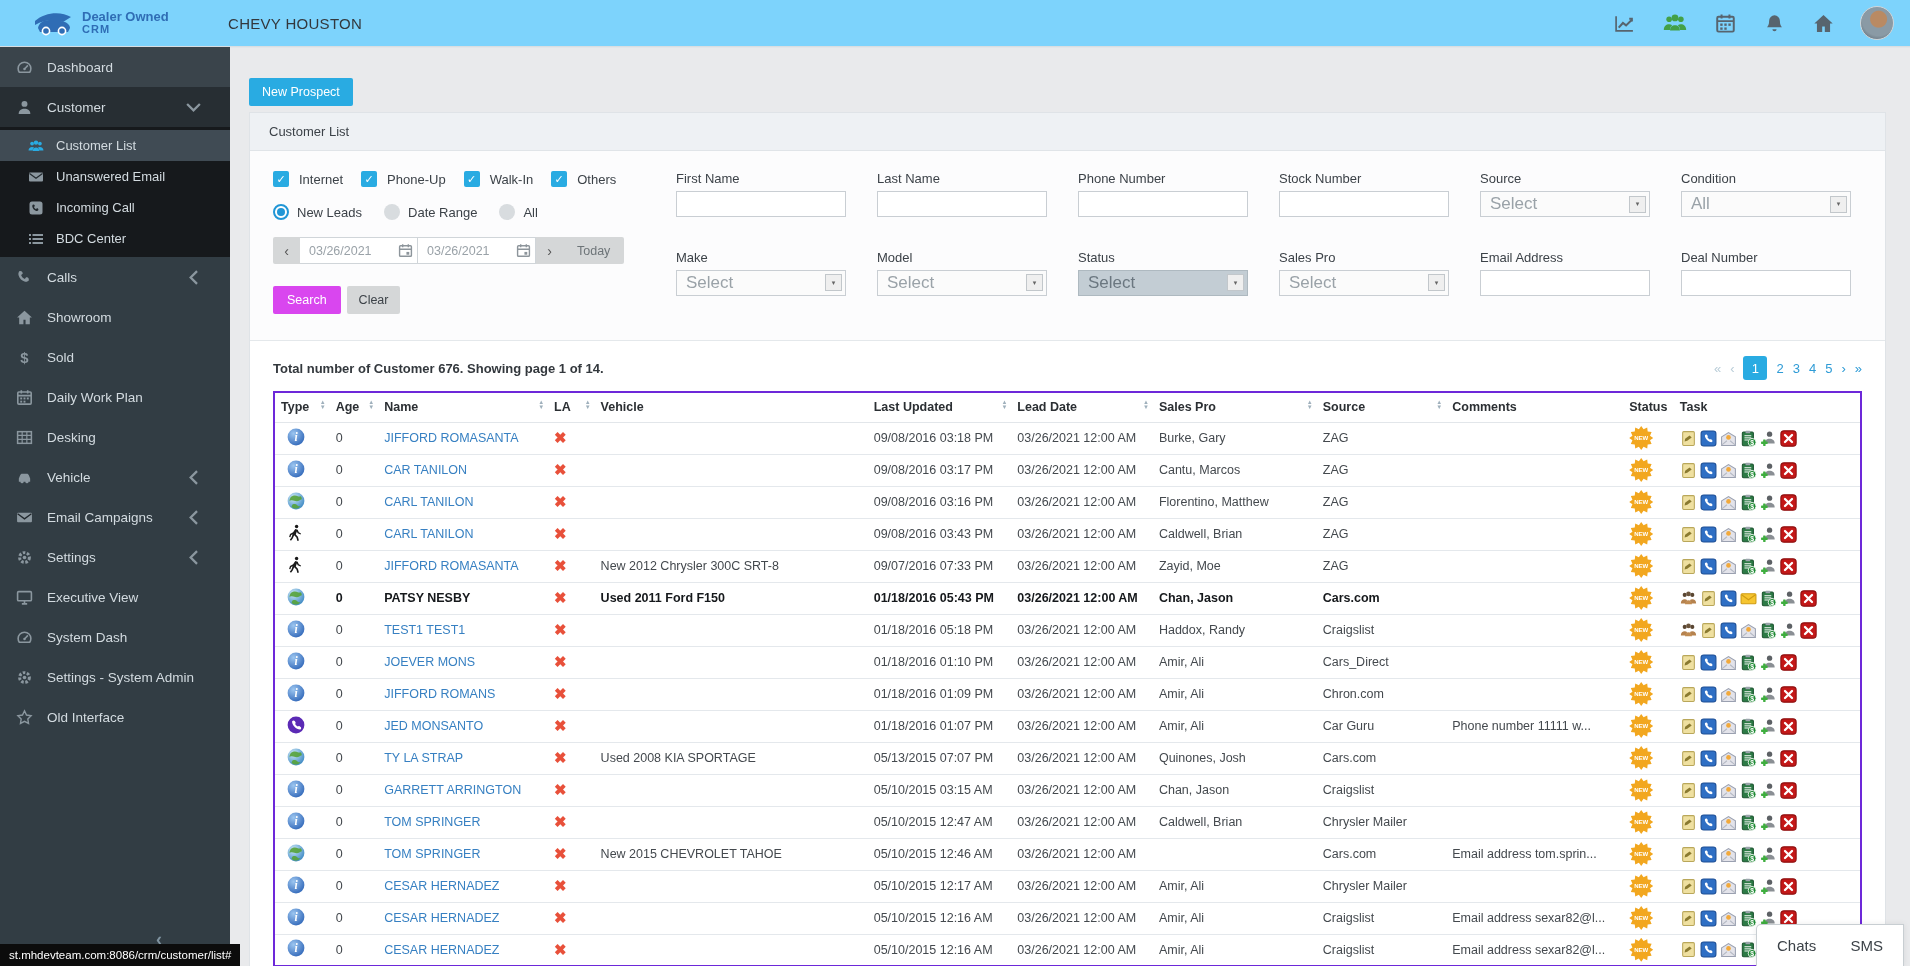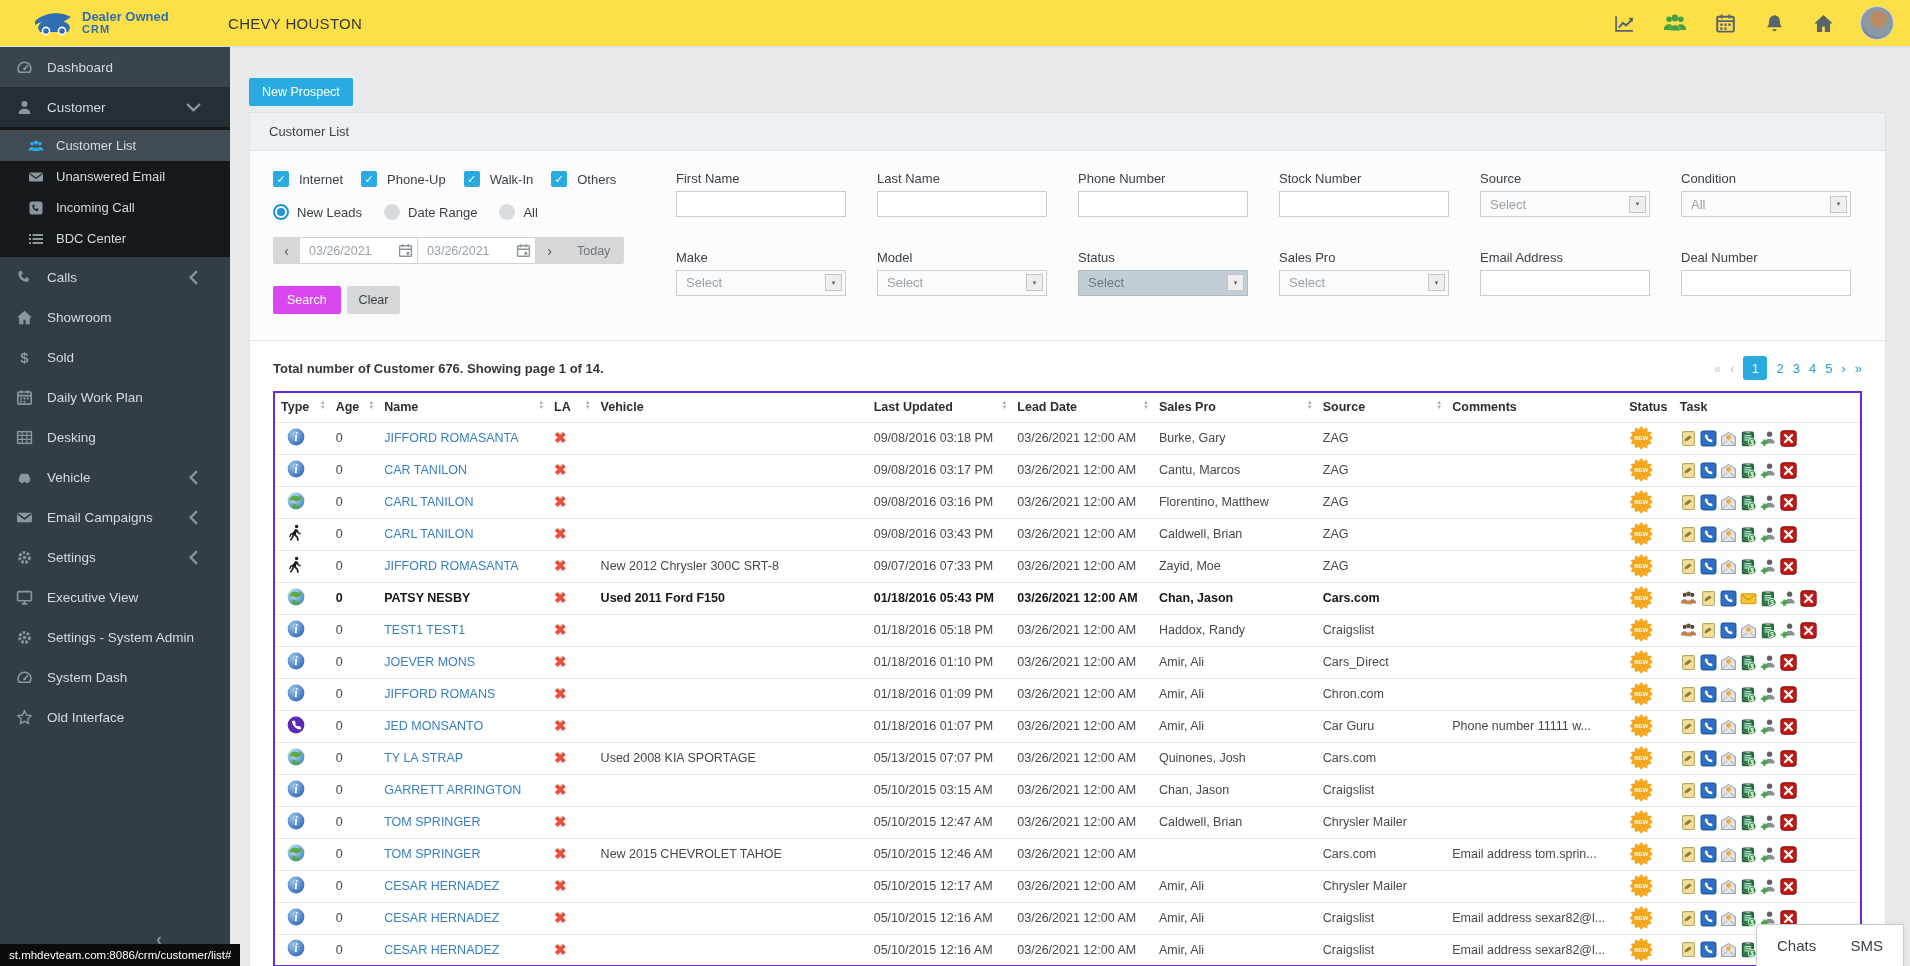--- a/index.html
+++ b/index.html
@@ -2,21 +2,21 @@
 <html><head>
 <meta charset="utf-8">
 <style>
   * { margin:0; padding:0; box-sizing:border-box; }
   html,body { width:1910px; height:966px; overflow:hidden; background:#e9eaec;
     font-family:"Liberation Sans", sans-serif; }
   .ic svg { display:block; width:100%; height:100%; }
   .ic { display:inline-flex; }
 
   
-  .topbar { position:fixed; top:0; left:0; width:1910px; height:47px; background:#fde047;
+  .topbar { position:fixed; top:0; left:0; width:1910px; height:47px; background:#7dd3fc;
     border-bottom:1px solid #d9dee2; display:flex; align-items:center; z-index:30; }
   .logo { display:flex; align-items:center; width:200px; padding-left:32px; cursor:pointer; }
   .logo-mark { width:44px; height:30px; margin-right:6px; }
   .logo-text { line-height:12px; }
   .logo-text b { display:block; color:#2f6db5; font-size:13px; }
   .logo-text i { display:block; color:#2f6db5; font-size:11px; font-weight:bold; font-style:normal; letter-spacing:1px; }
   .dealer { margin-left:28px; font-size:15px; font-weight:normal; color:#33383d; letter-spacing:.3px; }
   .top-icons { margin-left:auto; display:flex; align-items:center; gap:28px; }
   .top-icons .tico { width:21px; height:21px; color:#57646e; cursor:pointer; }
   .top-icons .tico.green { color:#43a047; width:24px; height:22px; }
@@ -85,21 +85,21 @@
   .btn-clear { background:#d5d7d8; color:#3c4248; border:none; font-size:12.5px;
     padding:7px 12px; border-radius:2px; cursor:pointer; font-family:inherit; }
 
   
   .f-grid { display:grid; grid-template-columns:repeat(6,170px); column-gap:31px; row-gap:14px; }
   .f-field .flab { font-size:13px; color:#3c4248; margin-bottom:5px; }
   .f-field input { width:100%; height:26px; border:1px solid #c9ced3; padding:0 8px;
     font-size:12.5px; font-family:inherit; background:#fff; }
   .sel-box { height:26px; border:1px solid #c9ced3; background:#fbfbfb; display:flex;
     align-items:center; padding:0 3px 0 9px; cursor:pointer; }
-  .sel-box .sval { font-size:13px; color:#9aa2a8; flex:1; }
+  .sel-box .sval { font-size:17px; color:#9aa2a8; flex:1; }
   .sel-box .sarr { width:17px; height:17px; background:#efefef; border:1px solid #c2c7cb;
     display:flex; align-items:center; justify-content:center; font-size:7px; color:#666; }
   .sel-box.hl { background:#c3cdd4; border-color:#aeb9c0; }
   .sel-box.hl .sval { color:#6b7780; }
 
   
   .table-sec { padding:15px 23px 0 23px; background:#fff; }
   .table-top { display:flex; align-items:center; margin-bottom:11px; }
   .summary { font-size:13px; font-weight:bold; color:#33383d; }
   .pagination { margin-left:auto; display:flex; align-items:center; gap:9px; font-size:13px; }
@@ -367,35 +367,35 @@
         <svg viewBox="0 0 16 16">
           <rect x="1.5" y="2.5" width="13" height="8.5" rx="1" fill="none" stroke="currentColor" stroke-width="1.5"></rect>
           <path d="M5.5 14h5M8 11v3" stroke="currentColor" stroke-width="1.5"></path>
         </svg>
       </span>
       <span>Executive View</span>
     </div>
     <div class="side-item">
       <span class="ic ">
         <svg viewBox="0 0 16 16">
-          <circle cx="8" cy="8" r="4.6" fill="none" stroke="currentColor" stroke-width="2.8" stroke-dasharray="2.4 1.5"></circle>
-          <circle cx="8" cy="8" r="1.7" fill="currentColor"></circle>
-        </svg>
-      </span>
-      <span>Settings - System Admin</span>
+          <path d="M8 3a6 6 0 0 0-6 6c0 1.3.4 2.5 1.1 3.4h9.8A6 6 0 0 0 14 9a6 6 0 0 0-6-6z" fill="none" stroke="currentColor" stroke-width="1.5"></path>
+          <path d="M8 9.5 11.2 6" stroke="currentColor" stroke-width="1.4"></path>
+          <circle cx="8" cy="9.5" r="1.2" fill="currentColor"></circle>
+        </svg>
+      </span>
+      <span>System Dash</span>
     </div>
     <div class="side-item">
       <span class="ic ">
         <svg viewBox="0 0 16 16">
-          <path d="M8 3a6 6 0 0 0-6 6c0 1.3.4 2.5 1.1 3.4h9.8A6 6 0 0 0 14 9a6 6 0 0 0-6-6z" fill="none" stroke="currentColor" stroke-width="1.5"></path>
-          <path d="M8 9.5 11.2 6" stroke="currentColor" stroke-width="1.4"></path>
-          <circle cx="8" cy="9.5" r="1.2" fill="currentColor"></circle>
-        </svg>
-      </span>
-      <span>System Dash</span>
+          <circle cx="8" cy="8" r="4.6" fill="none" stroke="currentColor" stroke-width="2.8" stroke-dasharray="2.4 1.5"></circle>
+          <circle cx="8" cy="8" r="1.7" fill="currentColor"></circle>
+        </svg>
+      </span>
+      <span>Settings - System Admin</span>
     </div>
     <div class="side-item">
       <span class="ic ">
         <svg viewBox="0 0 16 16">
           <path d="M8 1.8l1.9 3.9 4.3.6-3.1 3 .7 4.3L8 11.6l-3.8 2 .7-4.3-3.1-3 4.3-.6z" fill="none" stroke="currentColor" stroke-width="1.3"></path>
         </svg>
       </span>
       <span>Old Interface</span>
     </div>
   </aside>

